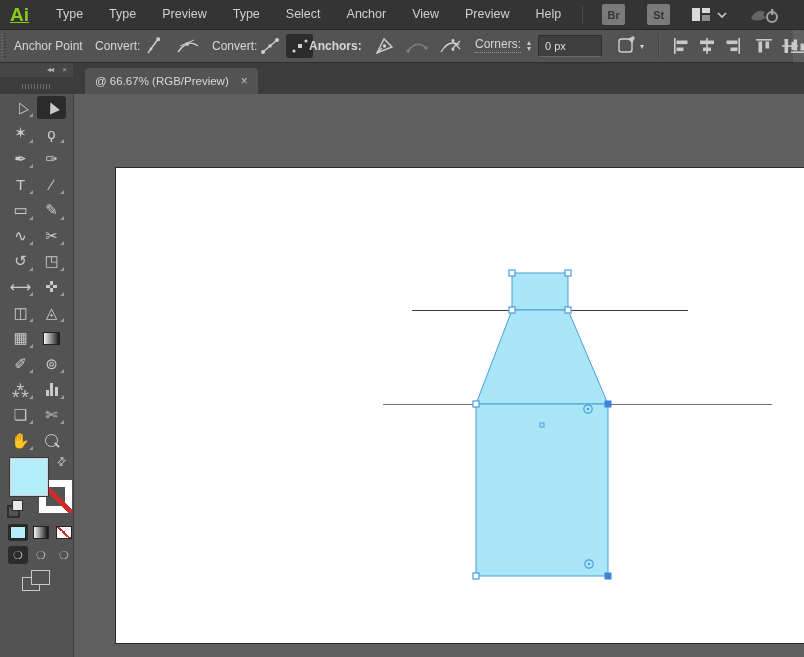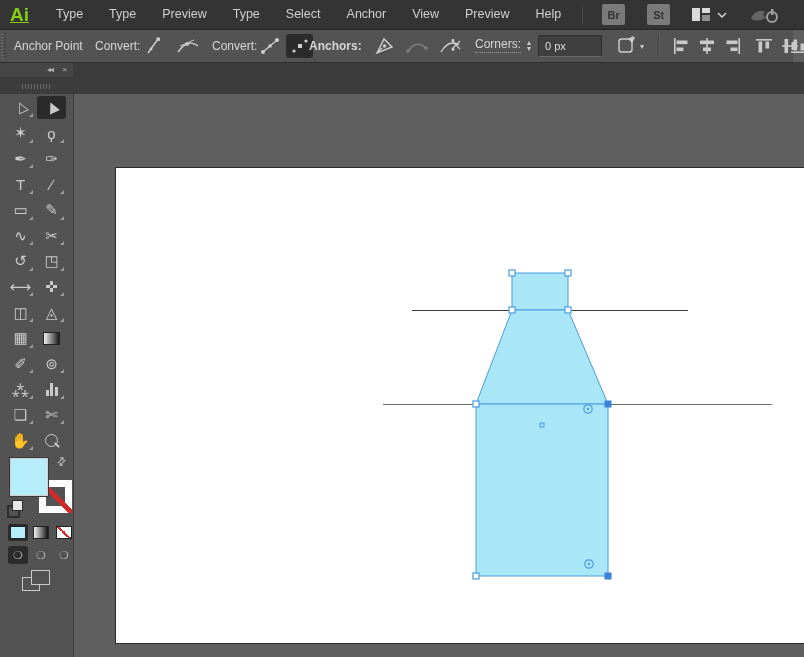--- a/index.html
+++ b/index.html
@@ -244,20 +244,24 @@
       </svg>
     </span>
   </div>
 
   <div class="tabrow">
     <div class="panel-header">
       <span class="ph-ic">◂◂</span>
       <span class="ph-ic">×</span>
     </div>
     <div class="panel-grip"></div>
+    <div class="doc-tab">
+      <span>@ 66.67% (RGB/Preview)</span>
+      <span class="close">×</span>
+    </div>
   </div>
 
   <div class="pasteboard">
     <div class="artboard" style="left:42px;top:73px;"></div>
   </div>
 
   <svg class="artwork-svg" viewBox="0 0 804 657">
 
     <line x1="412" y1="310.5" x2="688" y2="310.5" stroke="#3F3F3F" stroke-width="1"></line>
     <line x1="383" y1="404.5" x2="772" y2="404.5" stroke="#707070" stroke-width="1"></line>

